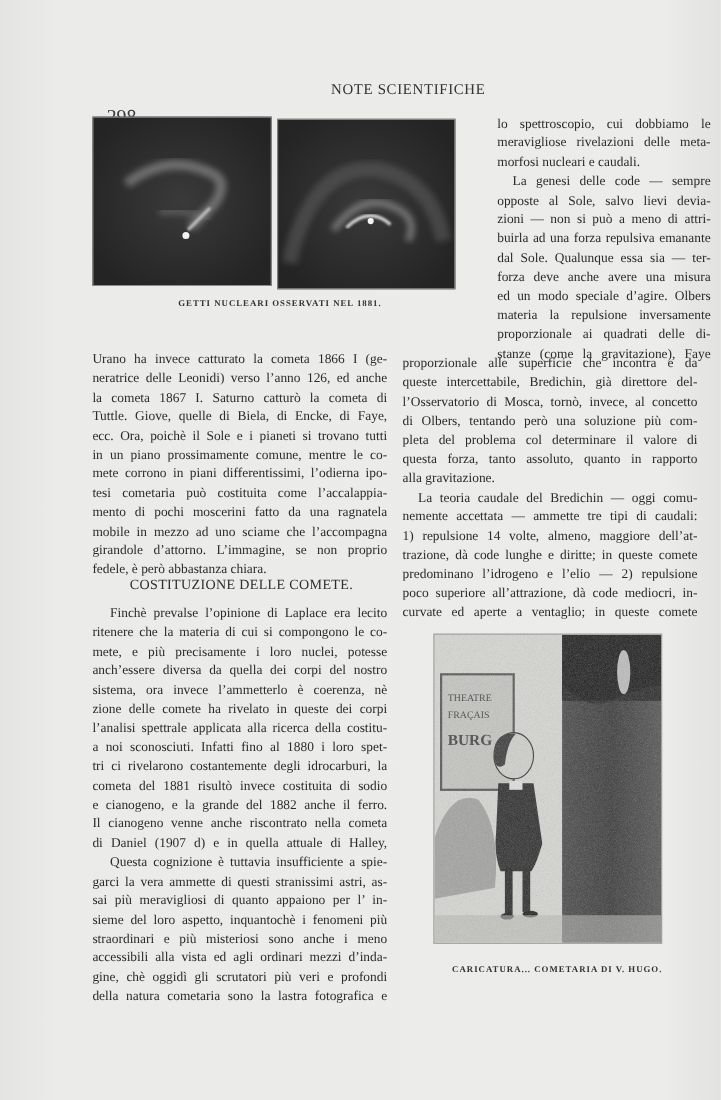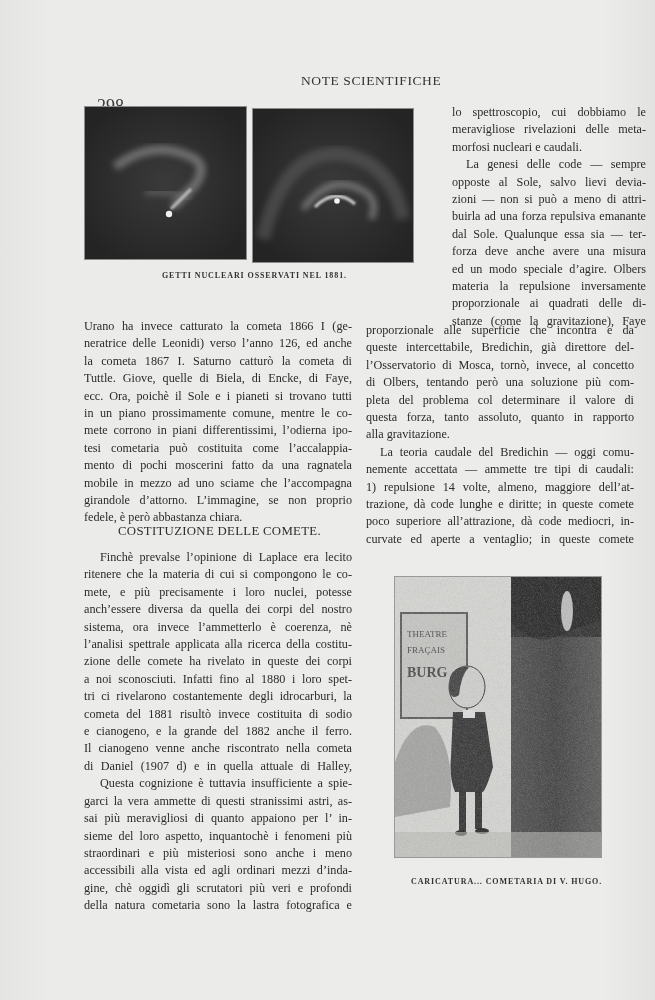--- a/index.html
+++ b/index.html
@@ -118,22 +118,22 @@
 
   <div class="abs section-title">COSTITUZIONE DELLE COMETE.</div>
 
   <div class="abs col" style="left:84px; top:549px; width:268px;">
     <p>
       <span class="line" style="padding-left:16px">Finchè prevalse l’opinione di Laplace era lecito</span>
       <span class="line">ritenere che la materia di cui si compongono le co-</span>
       <span class="line">mete, e più precisamente i loro nuclei, potesse</span>
       <span class="line">anch’essere diversa da quella dei corpi del nostro</span>
       <span class="line">sistema, ora invece l’ammetterlo è coerenza, nè</span>
+      <span class="line">zione delle comete ha rivelato in queste dei corpi</span>
       <span class="line">l’analisi spettrale applicata alla ricerca della costitu-</span>
-      <span class="line">zione delle comete ha rivelato in queste dei corpi</span>
       <span class="line">a noi sconosciuti. Infatti fino al 1880 i loro spet-</span>
       <span class="line">tri ci rivelarono costantemente degli idrocarburi, la</span>
       <span class="line">cometa del 1881 risultò invece costituita di sodio</span>
       <span class="line">e cianogeno, e la grande del 1882 anche il ferro.</span>
       <span class="line">Il cianogeno venne anche riscontrato nella cometa</span>
       <span class="line">di Daniel (1907 d) e in quella attuale di Halley,</span>
     </p>
     <p>
       <span class="line" style="padding-left:16px">Questa cognizione è tuttavia insufficiente a spie-</span>
       <span class="line">garci la vera ammette di questi stranissimi astri, as-</span>
@@ -154,20 +154,21 @@
       <span class="line">di Olbers, tentando però una soluzione più com-</span>
       <span class="line">pleta del problema col determinare il valore di</span>
       <span class="line">questa forza, tanto assoluto, quanto in rapporto</span>
       <span class="line last">alla gravitazione.</span>
     </p>
     <p>
       <span class="line" style="padding-left:14px">La teoria caudale del Bredichin — oggi comu-</span>
       <span class="line">nemente accettata — ammette tre tipi di caudali:</span>
       <span class="line">1) repulsione 14 volte, almeno, maggiore dell’at-</span>
       <span class="line">trazione, dà code lunghe e diritte; in queste comete</span>
+      <span class="line">predominano l’idrogeno e l’elio — 2) repulsione</span>
       <span class="line">poco superiore all’attrazione, dà code mediocri, in-</span>
       <span class="line">curvate ed aperte a ventaglio; in queste comete</span>
     </p>
   </div>
 
   <div class="abs drawing" style="left:394px; top:576px; width:206px; height:280px;">
     <svg viewBox="0 0 206 280">
       <defs>
         <filter id="grain">
             <feTurbulence type="fractalNoise" baseFrequency="1.4" numOctaves="2" result="n"></feTurbulence>

